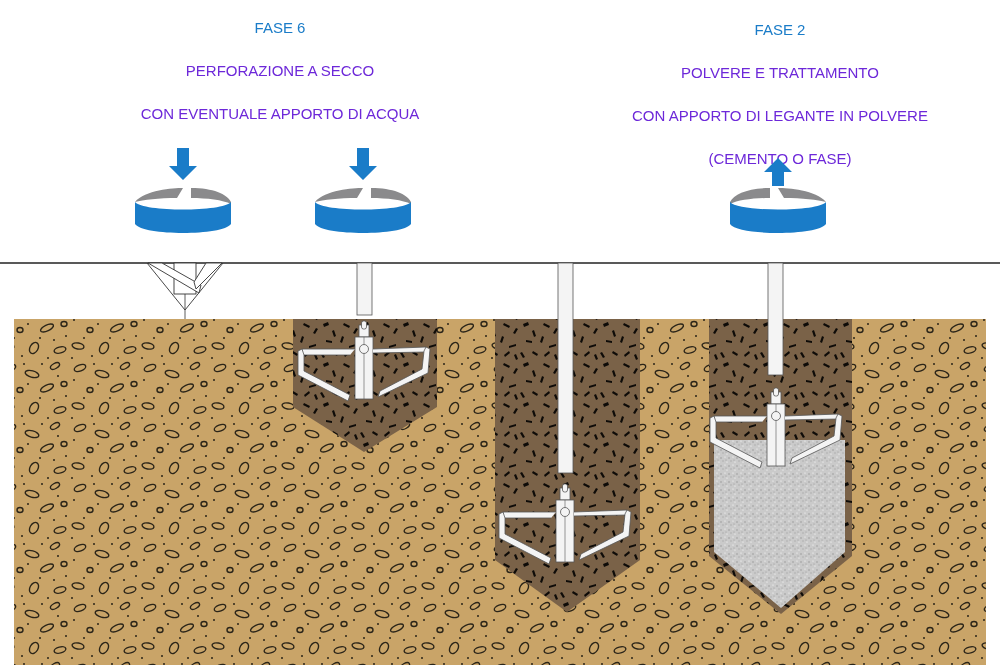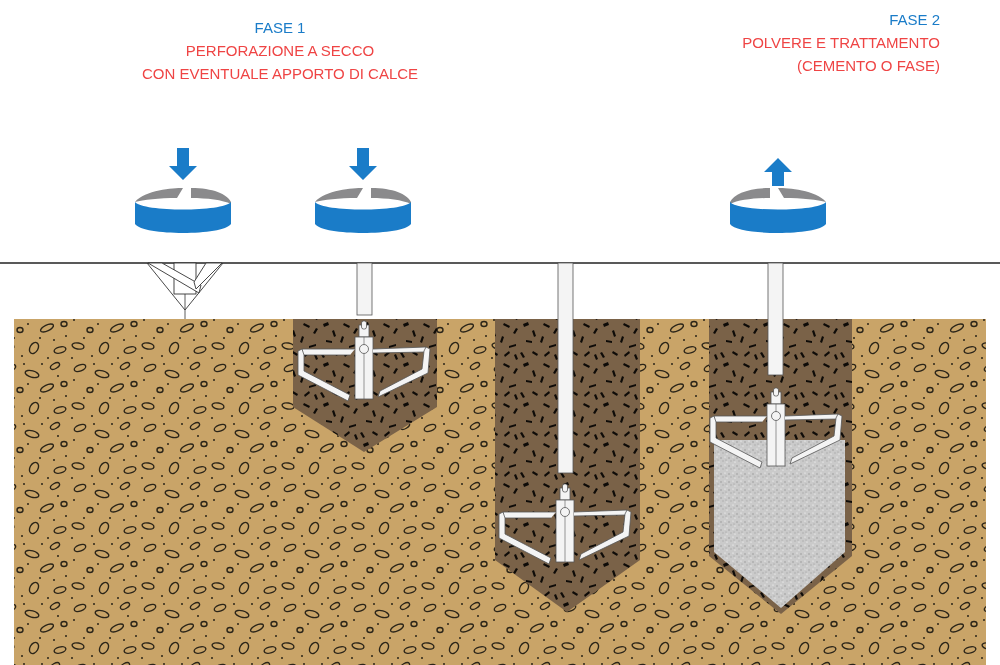--- a/index.html
+++ b/index.html
@@ -1,35 +1,36 @@
 <!DOCTYPE html>
 <html><head>
 <meta charset="utf-8">
 <style>
   html, body { margin: 0; padding: 0; background: #ffffff; }
   body { width: 1000px; height: 665px; overflow: hidden; position: relative; font-family: "Liberation Sans", sans-serif; }
   .caption { position: absolute; text-align: center; font-family: "Liberation Sans", sans-serif; font-stretch: condensed; }
   .caption .phase { color: #1a7cc8; font-size: 15px; line-height: 22px; letter-spacing: 0; }
-  .caption .line { color: #ef4444; font-size: 15px; line-height: 23px; }
+  .caption .line { color: #6d28d9; font-size: 15px; line-height: 23px; margin-top: 20px; }
   #cap1 { left: 130px; top: 17px; width: 300px; }
-  #cap2 { left: 620px; top: 9px; width: 320px; text-align: right; }
+  #cap2 { left: 620px; top: 19px; width: 320px; }
   svg#scene { position: absolute; left: 0; top: 0; }
 </style>
 </head>
 <body>
 
 <div class="caption" id="cap1">
-  <div class="phase">FASE 1</div>
+  <div class="phase">FASE 6</div>
   <div class="line">PERFORAZIONE A SECCO</div>
-  <div class="line">CON EVENTUALE APPORTO DI CALCE</div>
+  <div class="line">CON EVENTUALE APPORTO DI ACQUA</div>
 </div>
 
 <div class="caption" id="cap2">
   <div class="phase">FASE 2</div>
   <div class="line">POLVERE E TRATTAMENTO</div>
+  <div class="line">CON APPORTO DI LEGANTE IN POLVERE</div>
   <div class="line">(CEMENTO O FASE)</div>
 </div>
 
 <svg id="scene" width="1000" height="665" viewBox="0 0 1000 665">
   <defs>
     <pattern id="soilPat" width="70" height="60" patternUnits="userSpaceOnUse">
       <rect width="70" height="60" fill="#c9a468"></rect>
       <g fill="none" stroke="#2a2418" stroke-width="1.4">
         <ellipse cx="10" cy="8" rx="6" ry="3" transform="rotate(-20 10 8)"></ellipse>
         <ellipse cx="32" cy="14" rx="7" ry="3.2" transform="rotate(15 32 14)"></ellipse>

